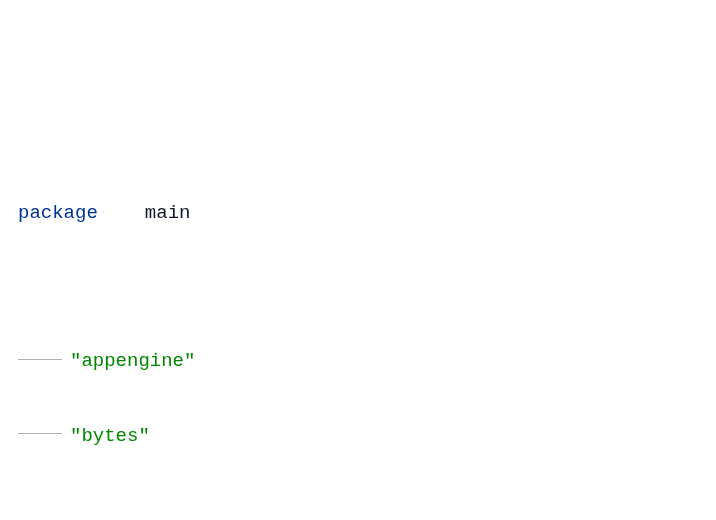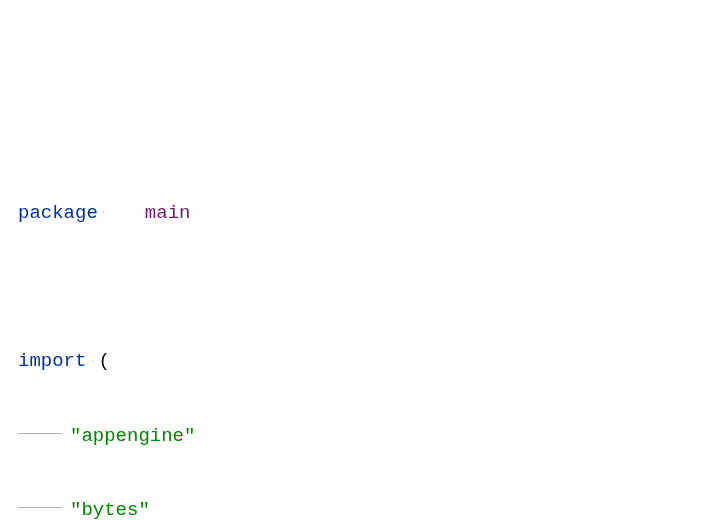--- a/index.html
+++ b/index.html
@@ -18,21 +18,21 @@
     }
     .code-line {
       display: block;
       min-height: 1.95em;
     }
     .kw {
       color: #003399;
       font-family: Liberation Mono, monospace;
     }
     .pkg {
-      color: #701a75;
+      color: #0f172a;
       padding-left: 35px;
     }
     .str {
       color: #008800;
     }
     .indent-guide {
       display: inline-block;
       width: 44px;
       height: 1px;
       background: #b0b0b0;
@@ -54,21 +54,20 @@
     }
   </style>
 </head>
 <body>
 
 
 
 <div class="code-container">
 <span class="code-line"><span class="kw">package</span><span class="space-dot">·</span><span class="pkg">main</span></span>
 <span class="code-line"></span>
-<span class="code-line"><span class="kw">import</span><span class="space-dot">·</span><span class="paren">(</span></span>
 <span class="code-line"><span class="indent-guide"></span><span class="str">"appengine"</span></span>
 <span class="code-line"><span class="indent-guide"></span><span class="str">"bytes"</span></span>
 
 
 
 
 
 
 
 </div>

